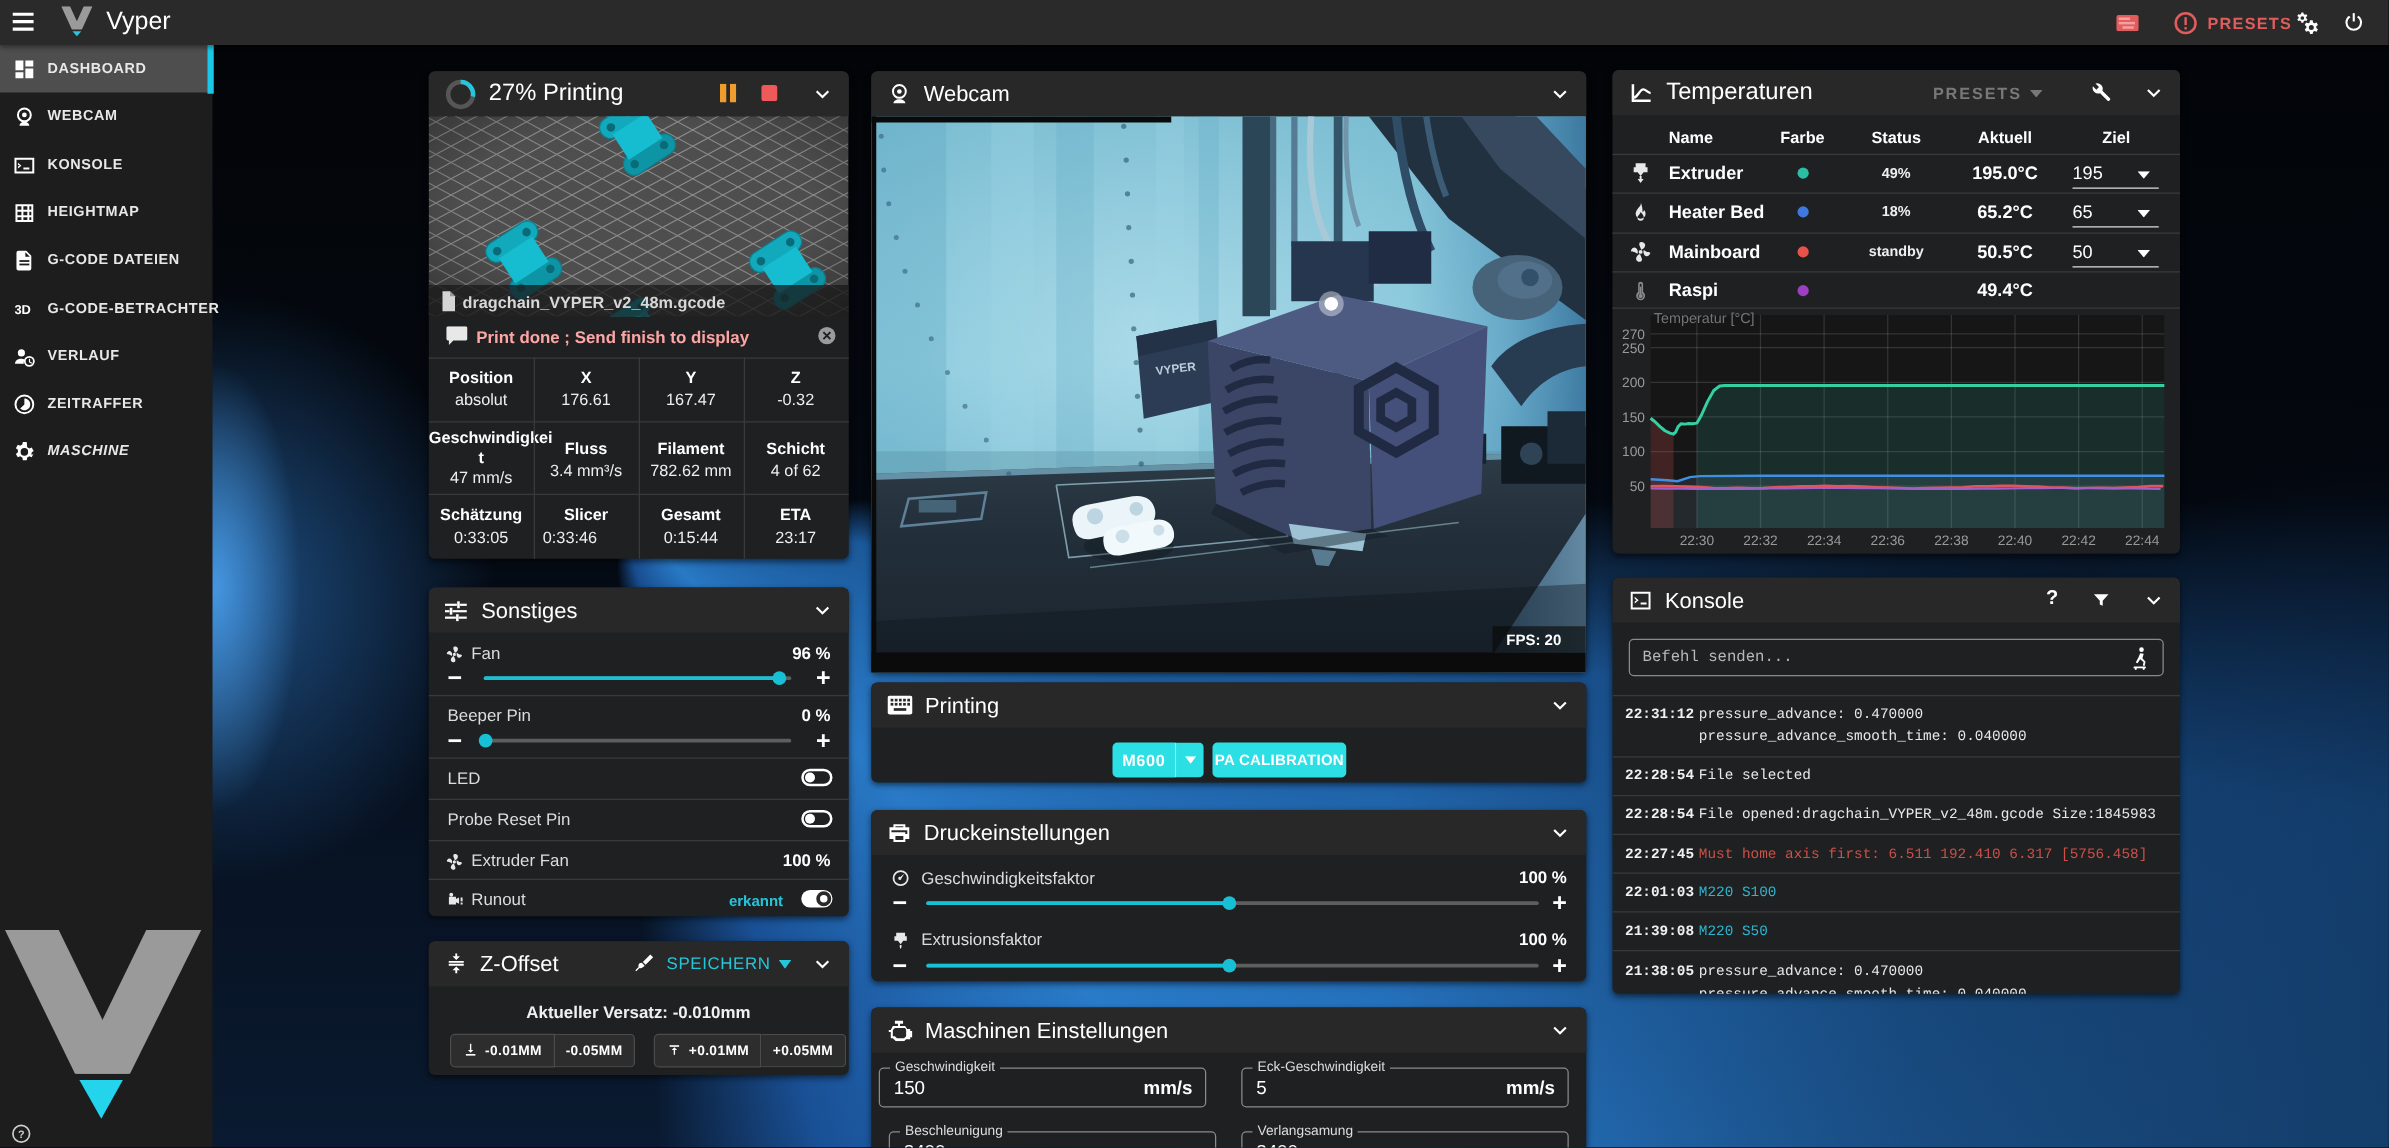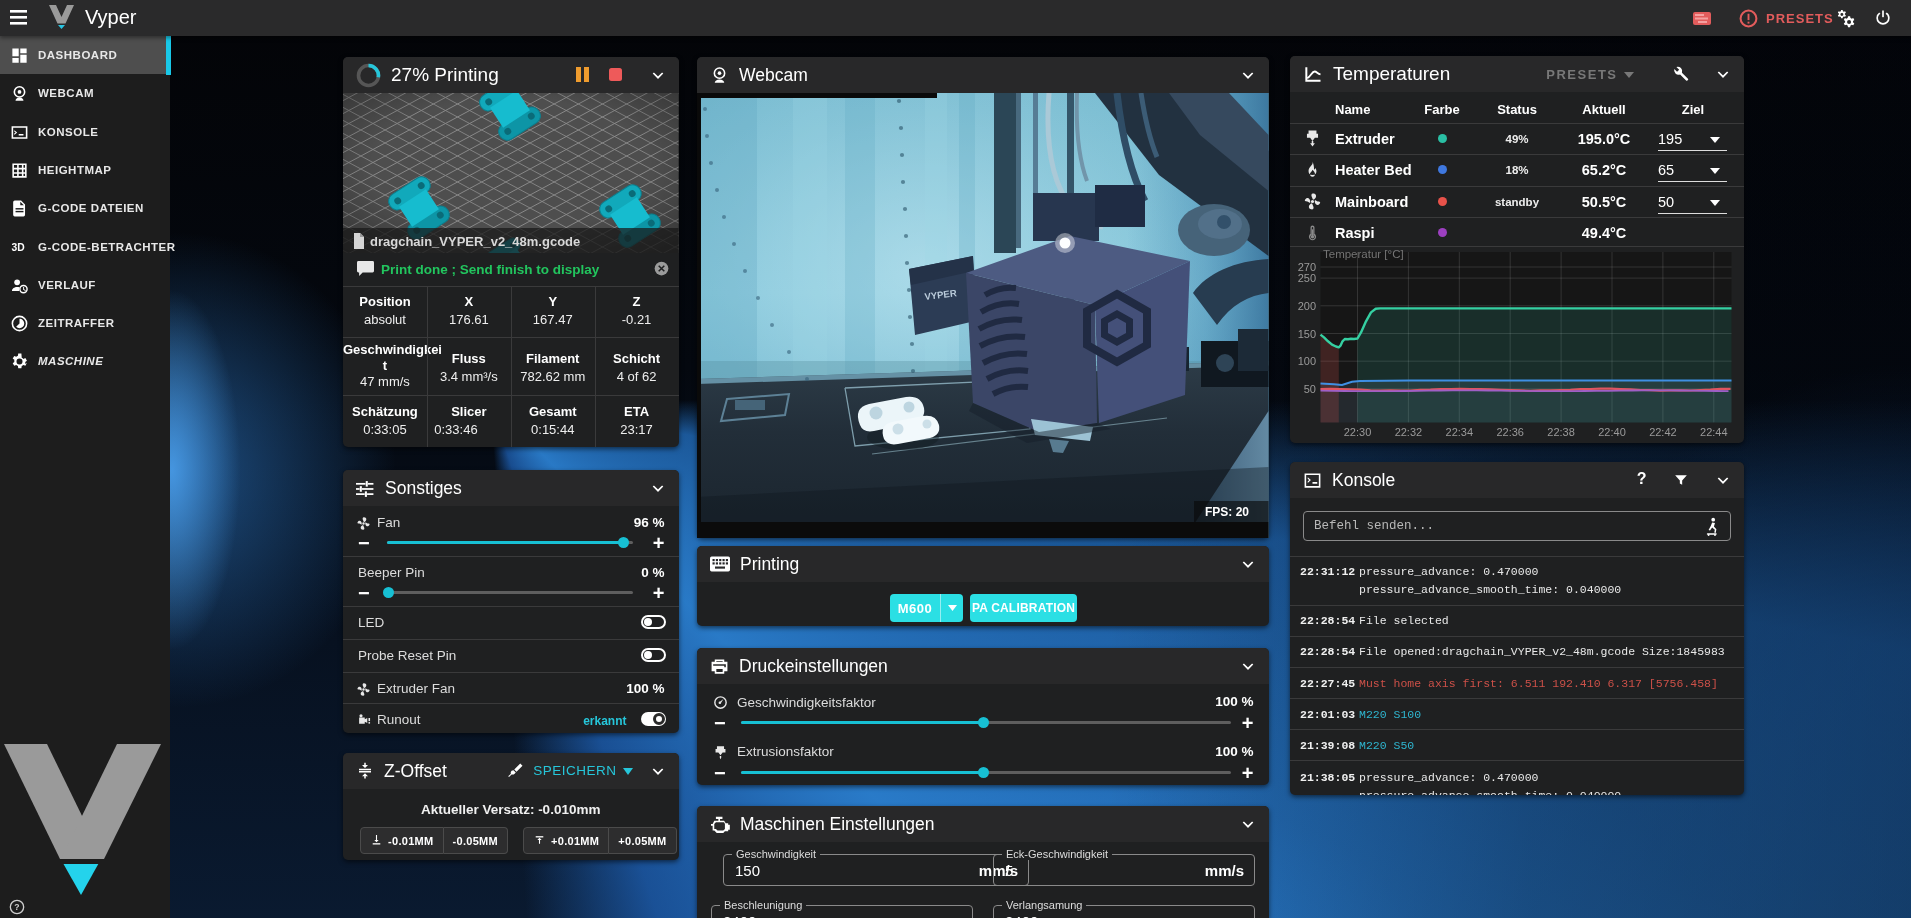--- a/index.html
+++ b/index.html
@@ -346,35 +346,35 @@
   <g transform="translate(9,140)">
           <path d="M2 0h6l4 4v12H2z" fill="#d5d5d5"></path>
           <path d="M8 0v4h4" fill="#9a9a9a"></path>
         </g>
   <text x="27" y="153" font-size="13" font-weight="bold" fill="#d8d8d8" font-family="Liberation Sans">dragchain_VYPER_v2_48m.gcode</text>
  </svg>
  <div style="position:absolute;left:0;top:196px;width:335.5px;height:33px">
   <svg class="ic" style="position:absolute;left:14px;top:8px" width="17" height="15" viewBox="0 0 24 21">
           <path d="M2 0h20a2 2 0 0 1 2 2v12a2 2 0 0 1-2 2H8l-5 5v-5H2a2 2 0 0 1-2-2V2a2 2 0 0 1 2-2zm3 5h14v2H5zm0 4h10v2H5z" fill="#e8e8e8"></path>
         </svg>
-  <span style="position:absolute;left:38px;top:9px;font-size:13.5px;font-weight:bold;color:#22c55e">Print done ; Send finish to display</span>
+  <span style="position:absolute;left:38px;top:9px;font-size:13.5px;font-weight:bold;color:#fca5a5">Print done ; Send finish to display</span>
   <svg class="ic" style="position:absolute;right:10px;top:8px" width="15" height="15" viewBox="0 0 24 24">
           <circle cx="12" cy="12" r="11" fill="#9b9b9b"></circle>
           <path d="M7.5 7.5l9 9M16.5 7.5l-9 9" stroke="#1f2021" stroke-width="2.4"></path>
         </svg>
  </div>
  <div class="hr" style="top:229px"></div>
 <div class="bh" style="left:0.0px;top:237px;width:83.9px;font-size:13px">Position</div>
       <div class="bv" style="left:0.0px;top:255px;width:83.9px;font-size:13px">absolut</div>
       <div class="bh" style="left:83.9px;top:237px;width:83.9px;font-size:13px">X</div>
       <div class="bv" style="left:83.9px;top:255px;width:83.9px;font-size:13px">176.61</div>
       <div class="bh" style="left:167.8px;top:237px;width:83.9px;font-size:13px">Y</div>
       <div class="bv" style="left:167.8px;top:255px;width:83.9px;font-size:13px">167.47</div>
       <div class="bh" style="left:251.6px;top:237px;width:83.9px;font-size:13px">Z</div>
-      <div class="bv" style="left:251.6px;top:255px;width:83.9px;font-size:13px">-0.21</div>
+      <div class="bv" style="left:251.6px;top:255px;width:83.9px;font-size:13px">-0.32</div>
       <div class="hr" style="top:280px"></div>
       <div class="bh" style="left:0.0px;top:285px;width:83.9px;font-size:13px">Geschwindigkei</div>
       <div class="bh" style="left:0.0px;top:301px;width:83.9px;font-size:13px">t</div>
       <div class="bv" style="left:0.0px;top:317px;width:83.9px;font-size:13px">47 mm/s</div>
       <div class="bh" style="left:83.9px;top:294px;width:83.9px;font-size:13px">Fluss</div>
       <div class="bv" style="left:83.9px;top:312px;width:83.9px;font-size:13px">3.4 mm³/s</div>
       <div class="bh" style="left:167.8px;top:294px;width:83.9px;font-size:13px">Filament</div>
       <div class="bv" style="left:167.8px;top:312px;width:83.9px;font-size:13px">782.62 mm</div>
       <div class="bh" style="left:251.6px;top:294px;width:83.9px;font-size:13px">Schicht</div>
       <div class="bv" style="left:251.6px;top:312px;width:83.9px;font-size:13px">4 of 62</div>
@@ -716,21 +716,21 @@
 <div class="card" style="left:697px;top:806px;width:571.5px;height:112px;border-radius:5px 5px 0 0">
  <div class="chdr">
   <svg class="ic" width="20" height="18" viewBox="0 0 24 22" fill="#fff">
           <path d="M7 2h8v3h-3v2h5l2 3h3v2h2v6h-2v2h-4l-2 2H8l-3-3H3v-6H1v-2h2l2-4h5V5H7zM5 11v6h2l2 2h7l2-2V11l-1-2H7z"></path>
         </svg>
   <span class="t">Maschinen Einstellungen</span>
   <svg class="chev" width="16" height="16" viewBox="0 0 24 24">
           <path d="M5 9l7 7 7-7" fill="none" stroke="#fff" stroke-width="2.6"></path>
         </svg>
  </div>
- <div class="mfield" style="left:26px;top:48px;width:306px">
+ <div class="mfield" style="left:6px;top:48px;width:262px">
         <span class="mlab">Geschwindigkeit</span>
         <span class="mval">150</span>
         <span class="msuf">mm/s</span>
       </div>
  <div class="mfield" style="left:296px;top:48px;width:262px">
         <span class="mlab">Eck-Geschwindigkeit</span>
         <span class="mval">5</span>
         <span class="msuf">mm/s</span>
       </div>
  <div class="mfield" style="left:14px;top:99px;width:262px;height:30px">

